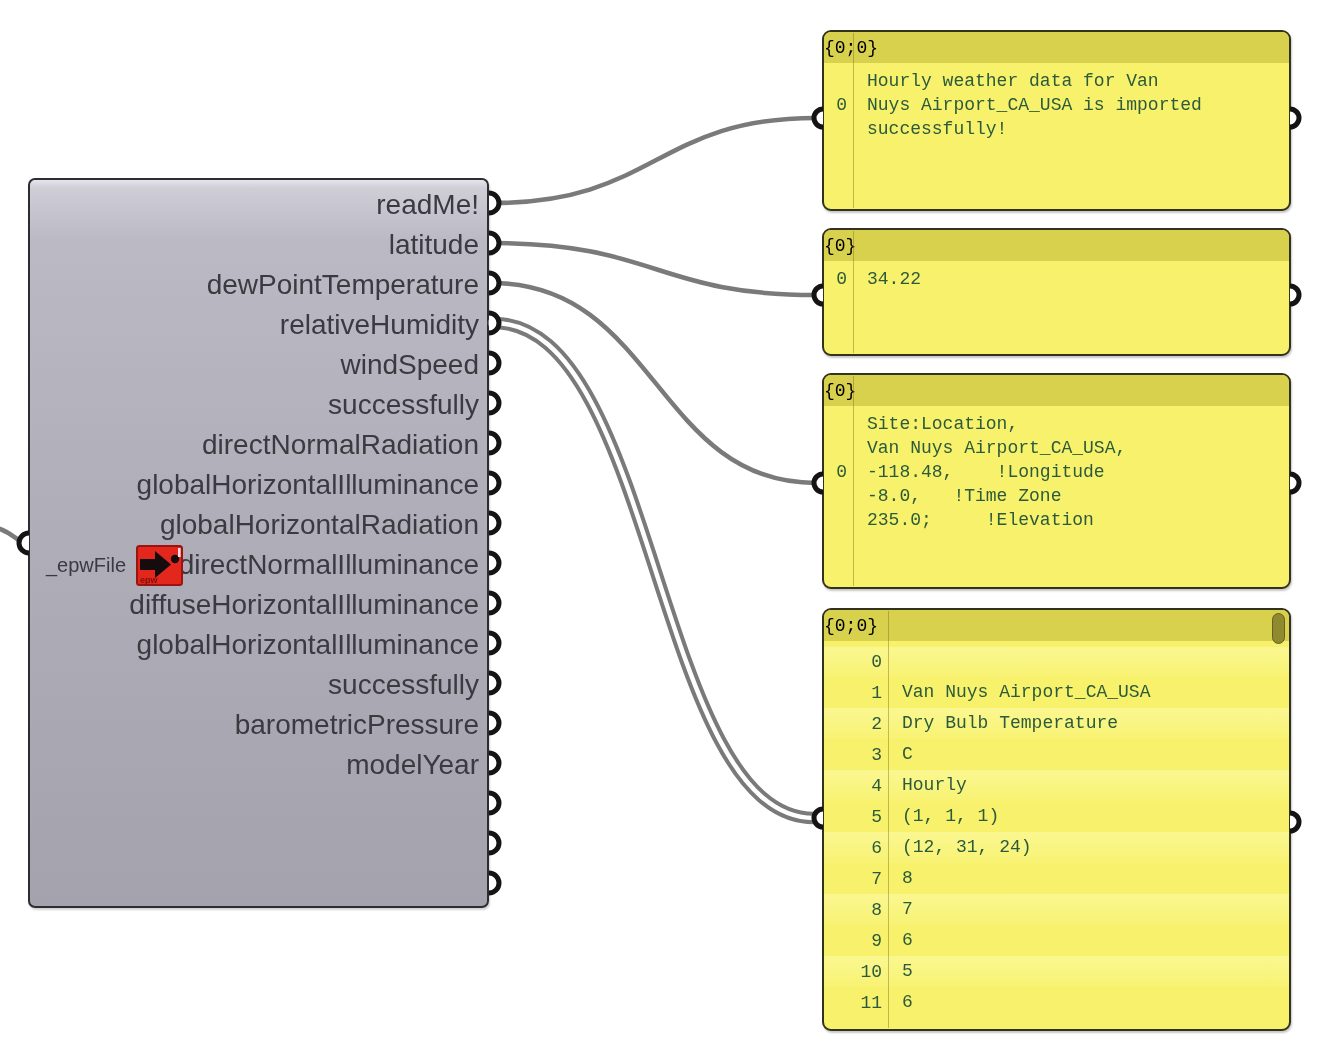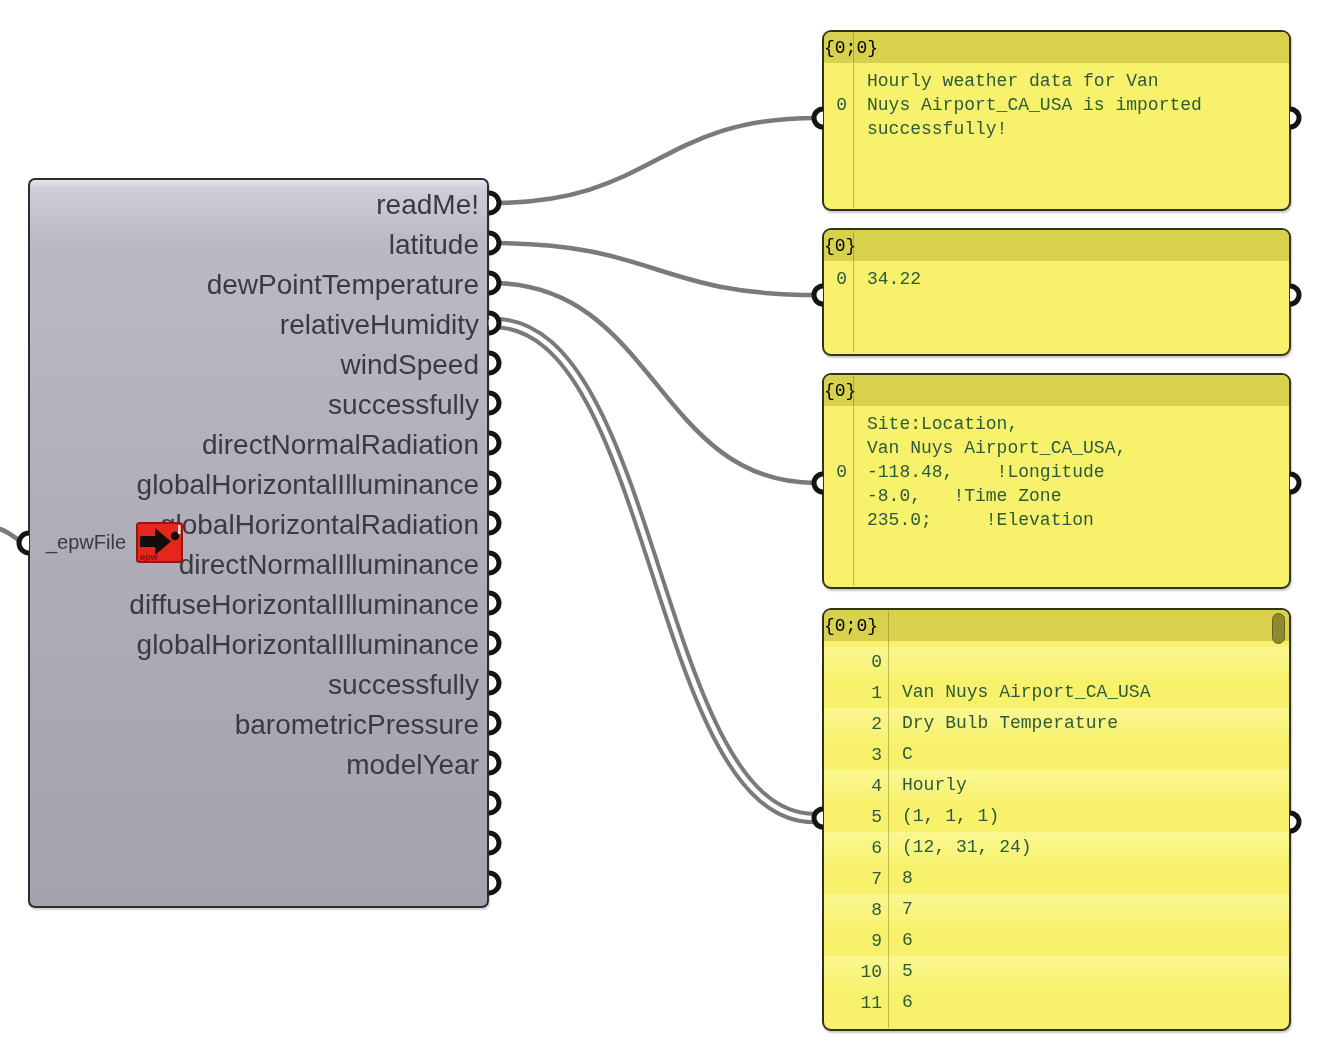--- a/index.html
+++ b/index.html
@@ -13,21 +13,21 @@
   .canvas{position:relative;width:1344px;height:1062px;background:var(--c-canvas-bg,#fff);overflow:hidden}
 
   
   .component{position:absolute;left:28px;top:178px;width:461px;height:730px;
     border:2px solid var(--c-component-border,#2d2d31);border-radius:7px;
     background:linear-gradient(180deg,#e6e5ec 0px,#cfcdd6 8px,#bbbac4 60px,#b0afb9 45%,#a3a2ad 100%);
     box-shadow:1px 2px 2px rgba(0,0,0,.18)}
   .outputs{position:absolute;right:0;top:5px;list-style:none;width:100%}
   .outputs li{height:40px;display:flex;align-items:center;justify-content:flex-end;
     padding-right:8px;font-size:28px;color:var(--c-component-label,#3a3a40)}
-  .input-row{position:absolute;left:16px;top:342px;height:40px;display:flex;align-items:center;gap:10px}
+  .input-row{position:absolute;left:16px;top:365px;height:40px;display:flex;align-items:center;gap:10px}
   .input-label{font-size:20px;color:var(--c-component-label,#3a3a40)}
   .epw-icon{width:47px;height:41px;display:block}
 
   
   .panel{position:absolute;width:469px;background:var(--c-panel-body,#f7f16b);
     border:2px solid var(--c-panel-border,#33321c);border-radius:9px;overflow:hidden;
     box-shadow:1px 2px 2px rgba(0,0,0,.22);--gut:29px}
   .panel-header{height:31px;background:var(--c-panel-header,#d8d14d);
     display:flex;align-items:center;padding-right:27px;
     font-family:"Liberation Mono","DejaVu Sans Mono",monospace;font-size:18px;color:#000000}

